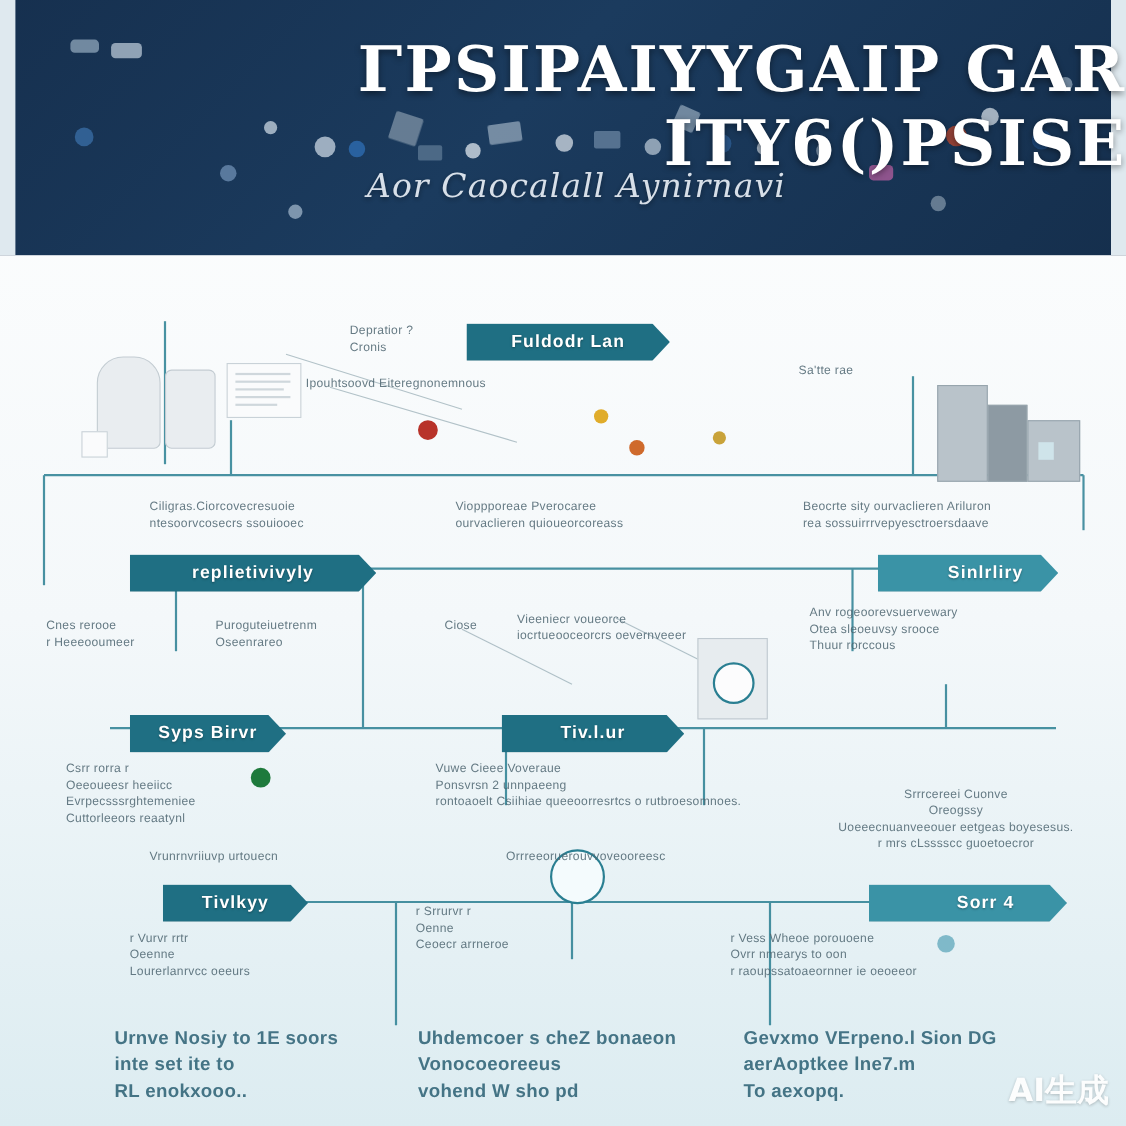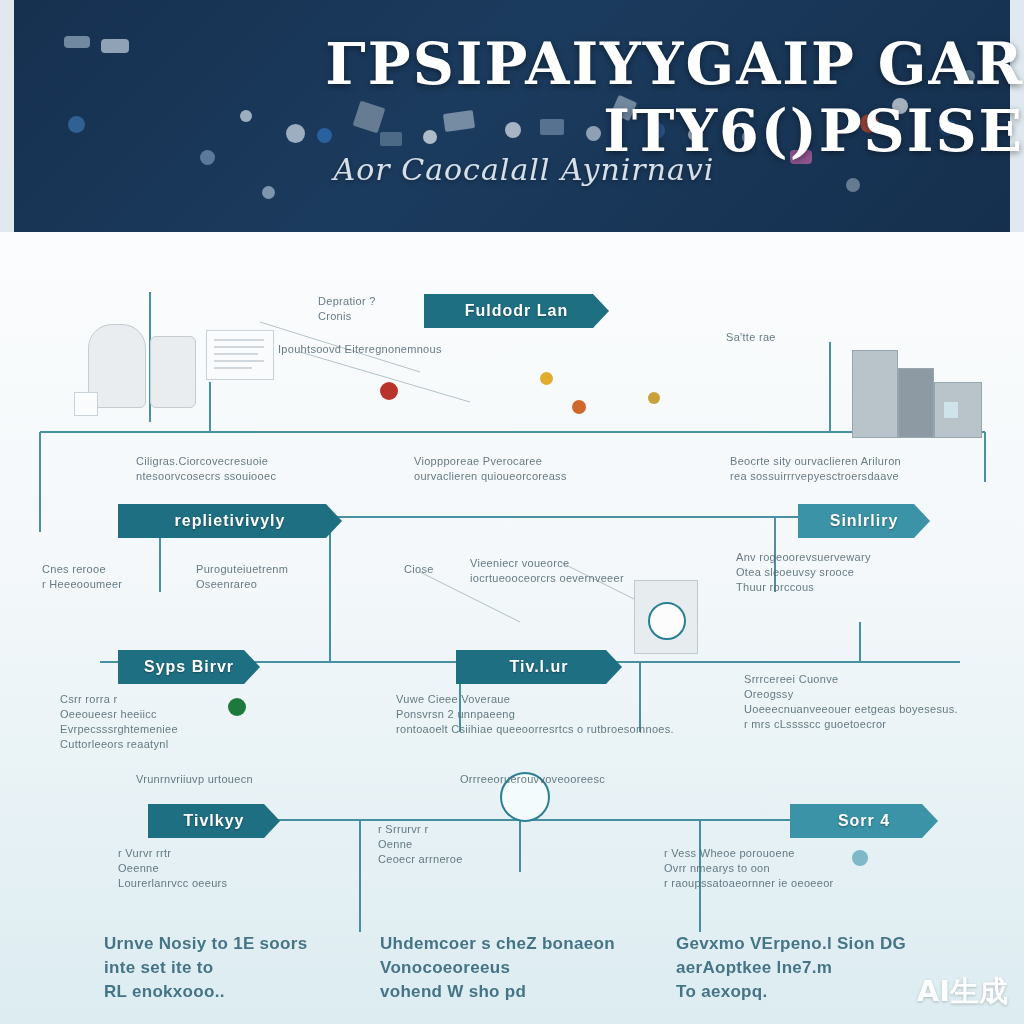--- a/index.html
+++ b/index.html
@@ -102,21 +102,21 @@
     display: flex;
     align-items: center;
     justify-content: center;
     box-shadow: 0 2px 4px rgba(0,0,0,0.18);
     clip-path: polygon(0 0, calc(100% - 16px) 0, 100% 50%, calc(100% - 16px) 100%, 0 100%);
     text-shadow: 0 1px 2px rgba(0,0,0,0.35);
     overflow: hidden;
     white-space: nowrap;
   }
   .ribbon.teal-d { background: #1f6f83; }
-  .ribbon.teal-l { background: #3a93a6; }
+  .ribbon.teal-l { background: #3a93a6; padding-left: 32px; }
 
   
   .txt {
     position: absolute;
     color: #4d6570;
     font-size: 11px;
     line-height: 15px;
     letter-spacing: 0.3px;
     opacity: 0.85;
   }
@@ -334,21 +334,21 @@
       <div>Csrr rorra  r</div>
       <div>Oeeoueesr heeiicc</div>
       <div>Evrpecsssrghtemeniee</div>
       <div>Cuttorleeors  reaatynl</div>
     </div>
     <div class="txt blur" style="left:396px;top:460px;width:330px;">
       <div>Vuwe  Cieee  Voveraue</div>
       <div>Ponsvrsn 2  unnpaeeng</div>
       <div>rontoaoelt Csiihiae  queeoorresrtcs   o rutbroesomnoes.</div>
     </div>
-    <div class="txt blur" style="left:744px;top:440px;width:250px;">
+    <div class="txt blur" style="left:744px;top:483px;width:250px;text-align:center;">
       <div>Srrrcereei   Cuonve</div>
       <div>Oreogssy</div>
       <div>Uoeeecnuanveeouer eetgeas  boyesesus.</div>
       <div>r mrs cLsssscc guoetoecror</div>
     </div>
 
     <div class="txt blur" style="left:118px;top:614px;width:230px;">
       <div>r Vurvr   rrtr</div>
       <div>Oeenne</div>
       <div>Lourerlanrvcc oeeurs</div>

